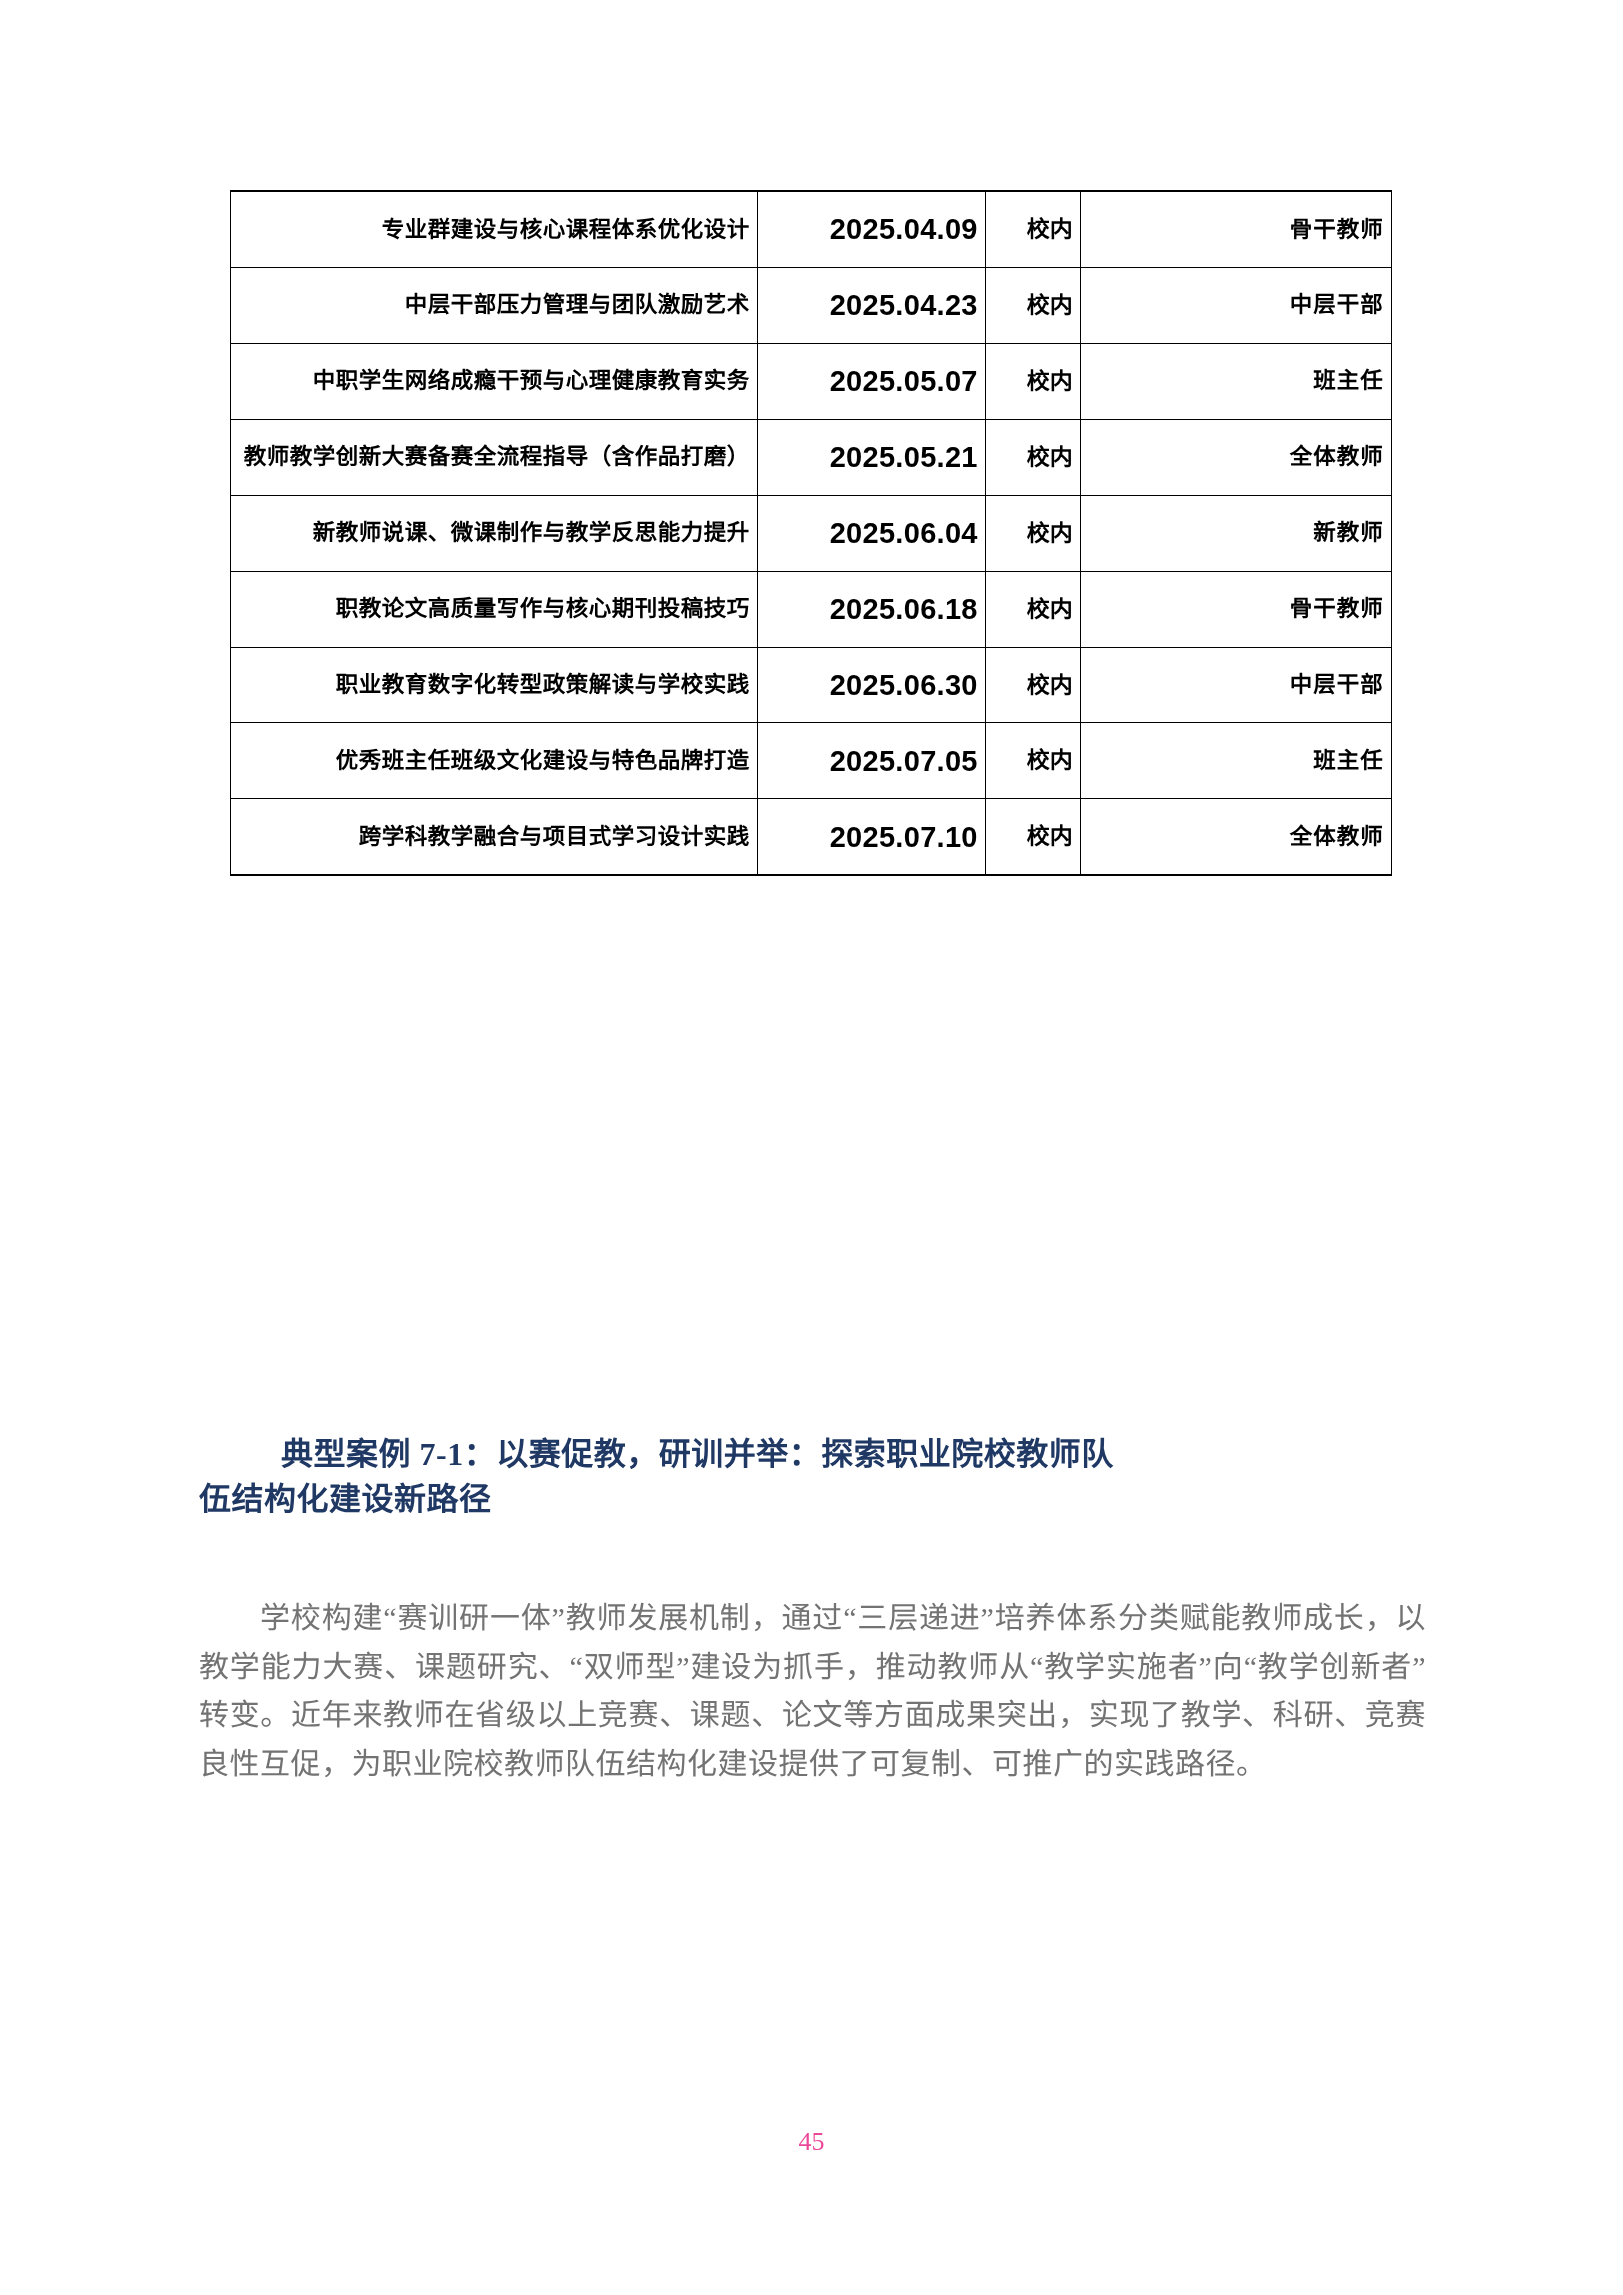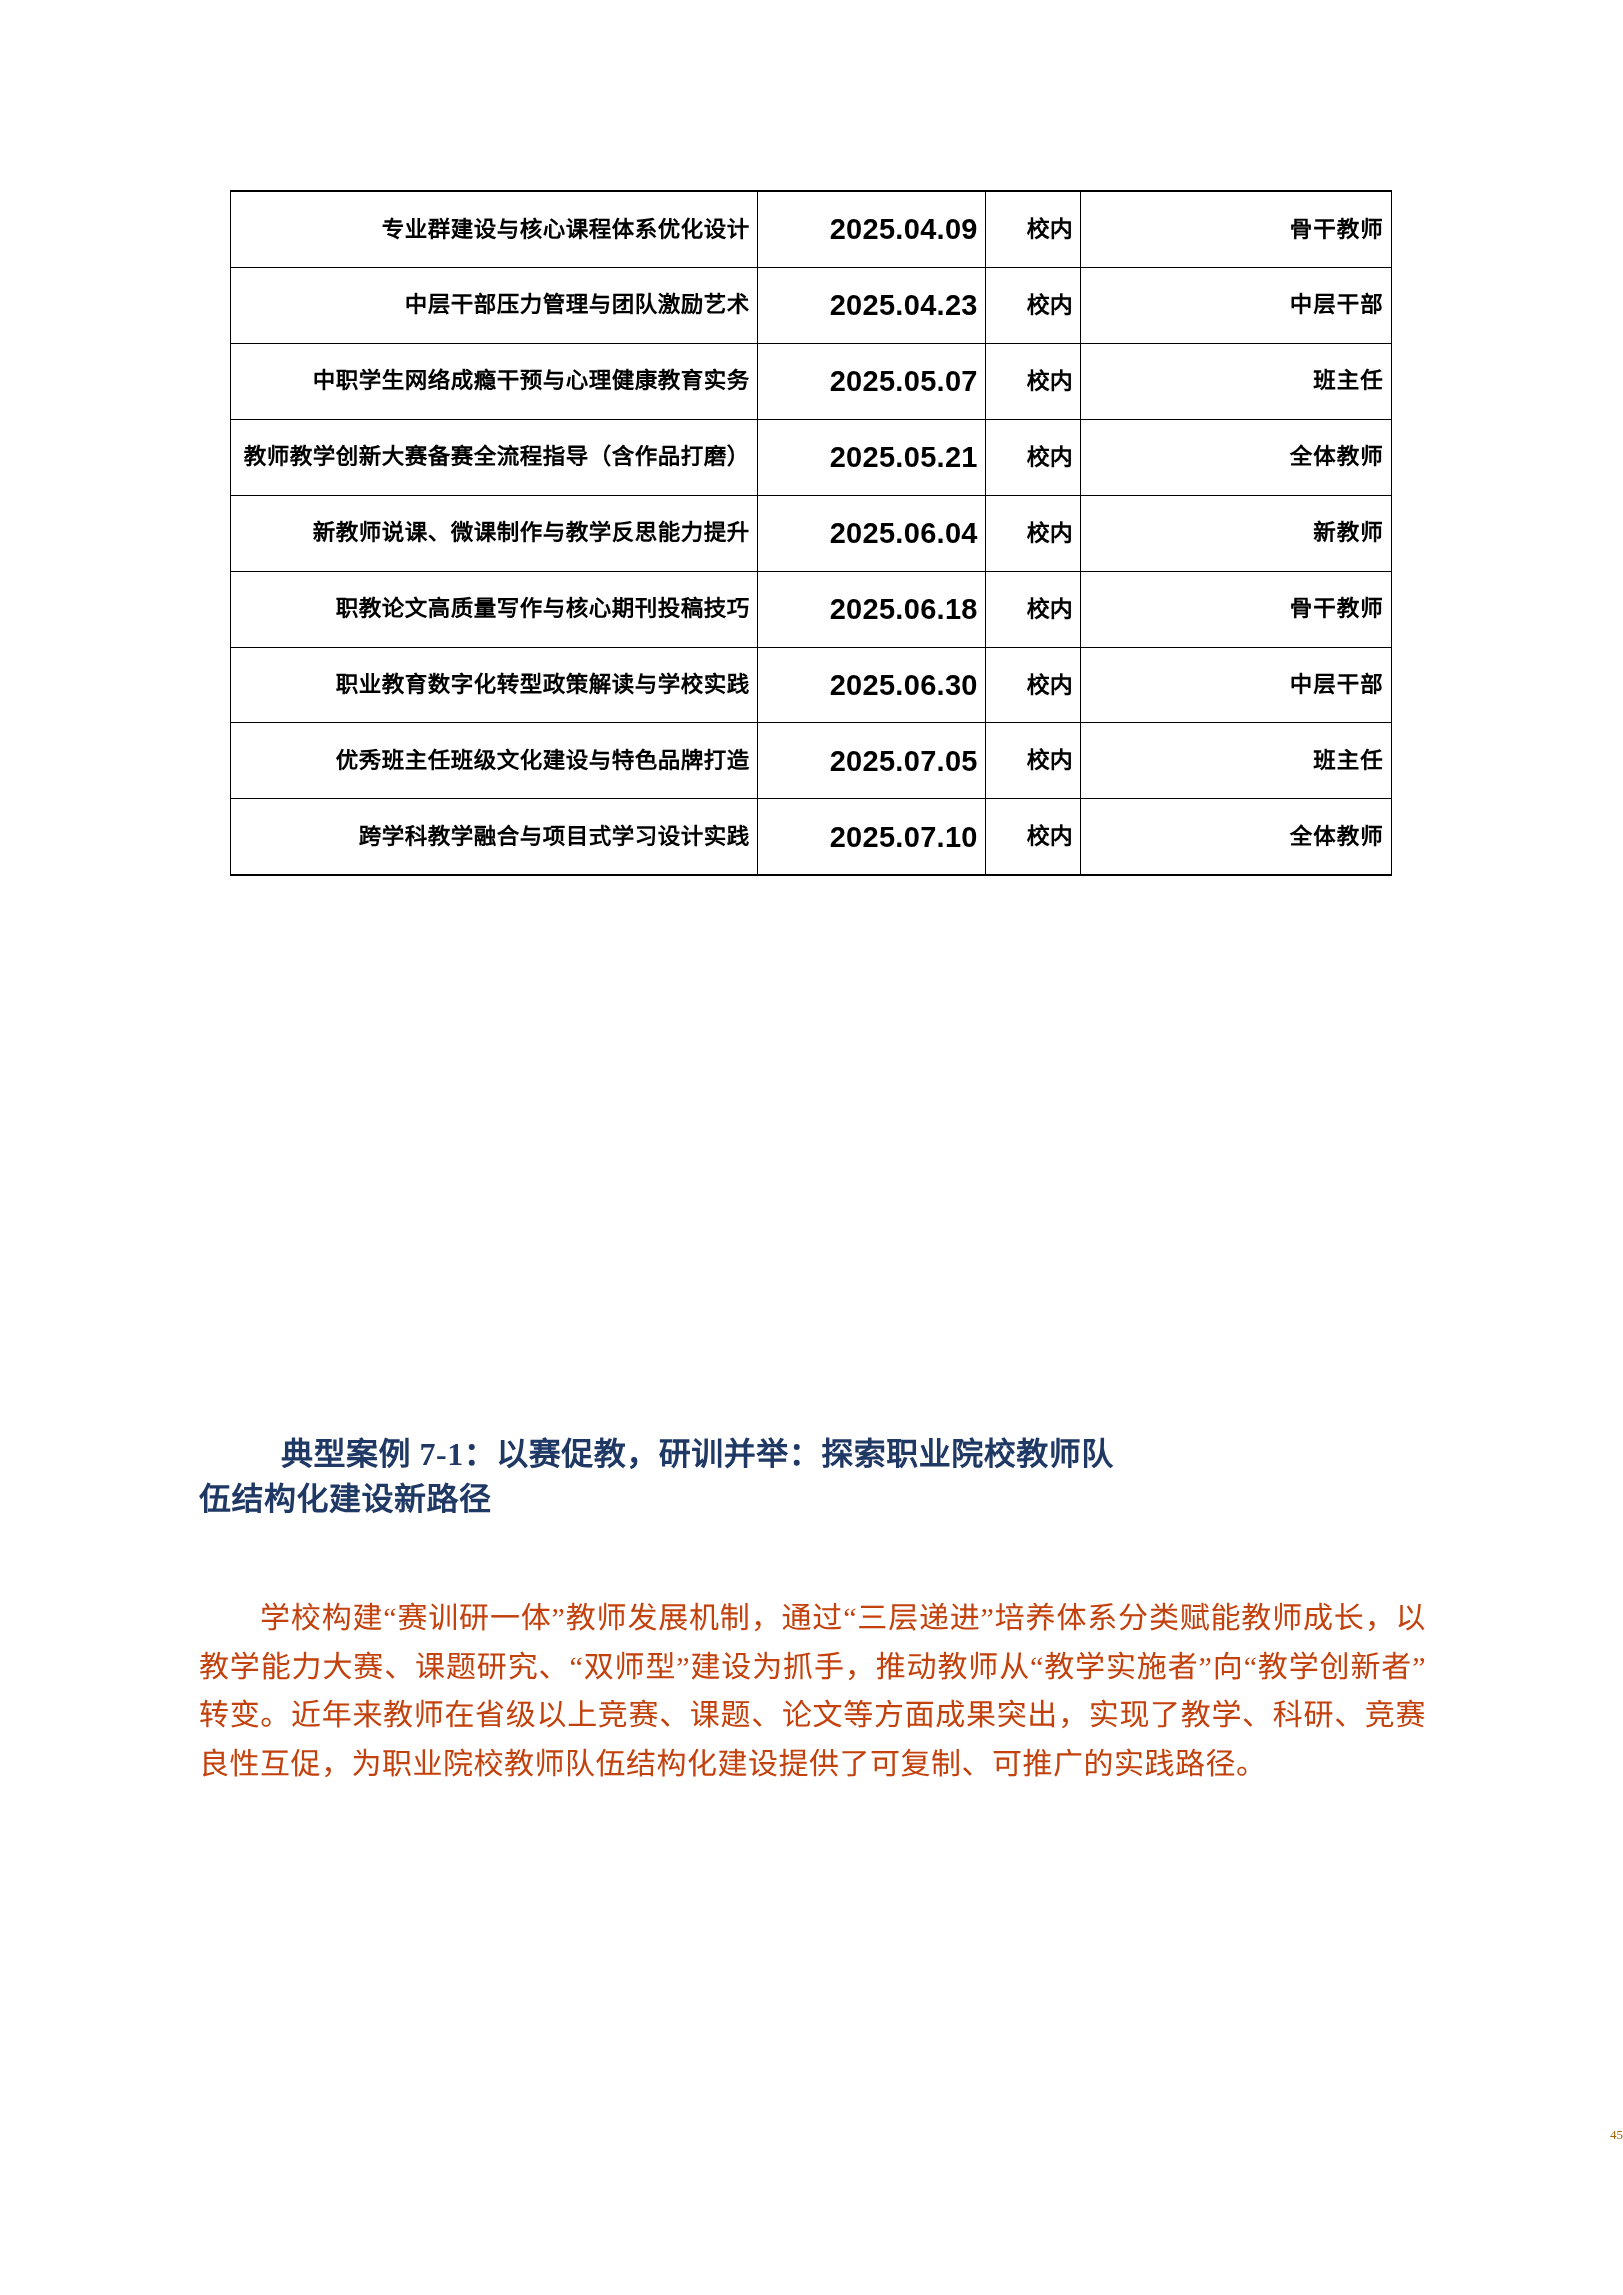--- a/index.html
+++ b/index.html
@@ -68,39 +68,39 @@
   }
   .case-heading .line1 { display: block; text-indent: 82px; font-family: Liberation Serif, serif; }
   .case-heading .line2 { display: block; }
 
   
   .body-paragraph {
     position: absolute;
     left: 199px;
     top: 1564px;
     width: 1227px;
-    color: #c2410c;
+    color: #737373;
     font-family: "Liberation Serif", "DejaVu Serif", serif;
     font-size: 30px;
     line-height: 1.62;
     text-align: justify;
     text-indent: 61px;
     letter-spacing: 0.5px;
   }
 
   
   .page-number {
     position: absolute;
     left: 0;
     top: 2127px;
     width: 1623px;
-    text-align: right;
+    text-align: center;
     font-family: "Liberation Serif", "DejaVu Serif", serif;
-    font-size: 13px;
-    color: #a16207;
+    font-size: 26px;
+    color: #ec4899;
   }
 </style>
 </head>
 <body>
 
 <div class="page">
 
   <div class="table-wrap">
     <table class="training-table">
       <colgroup>

